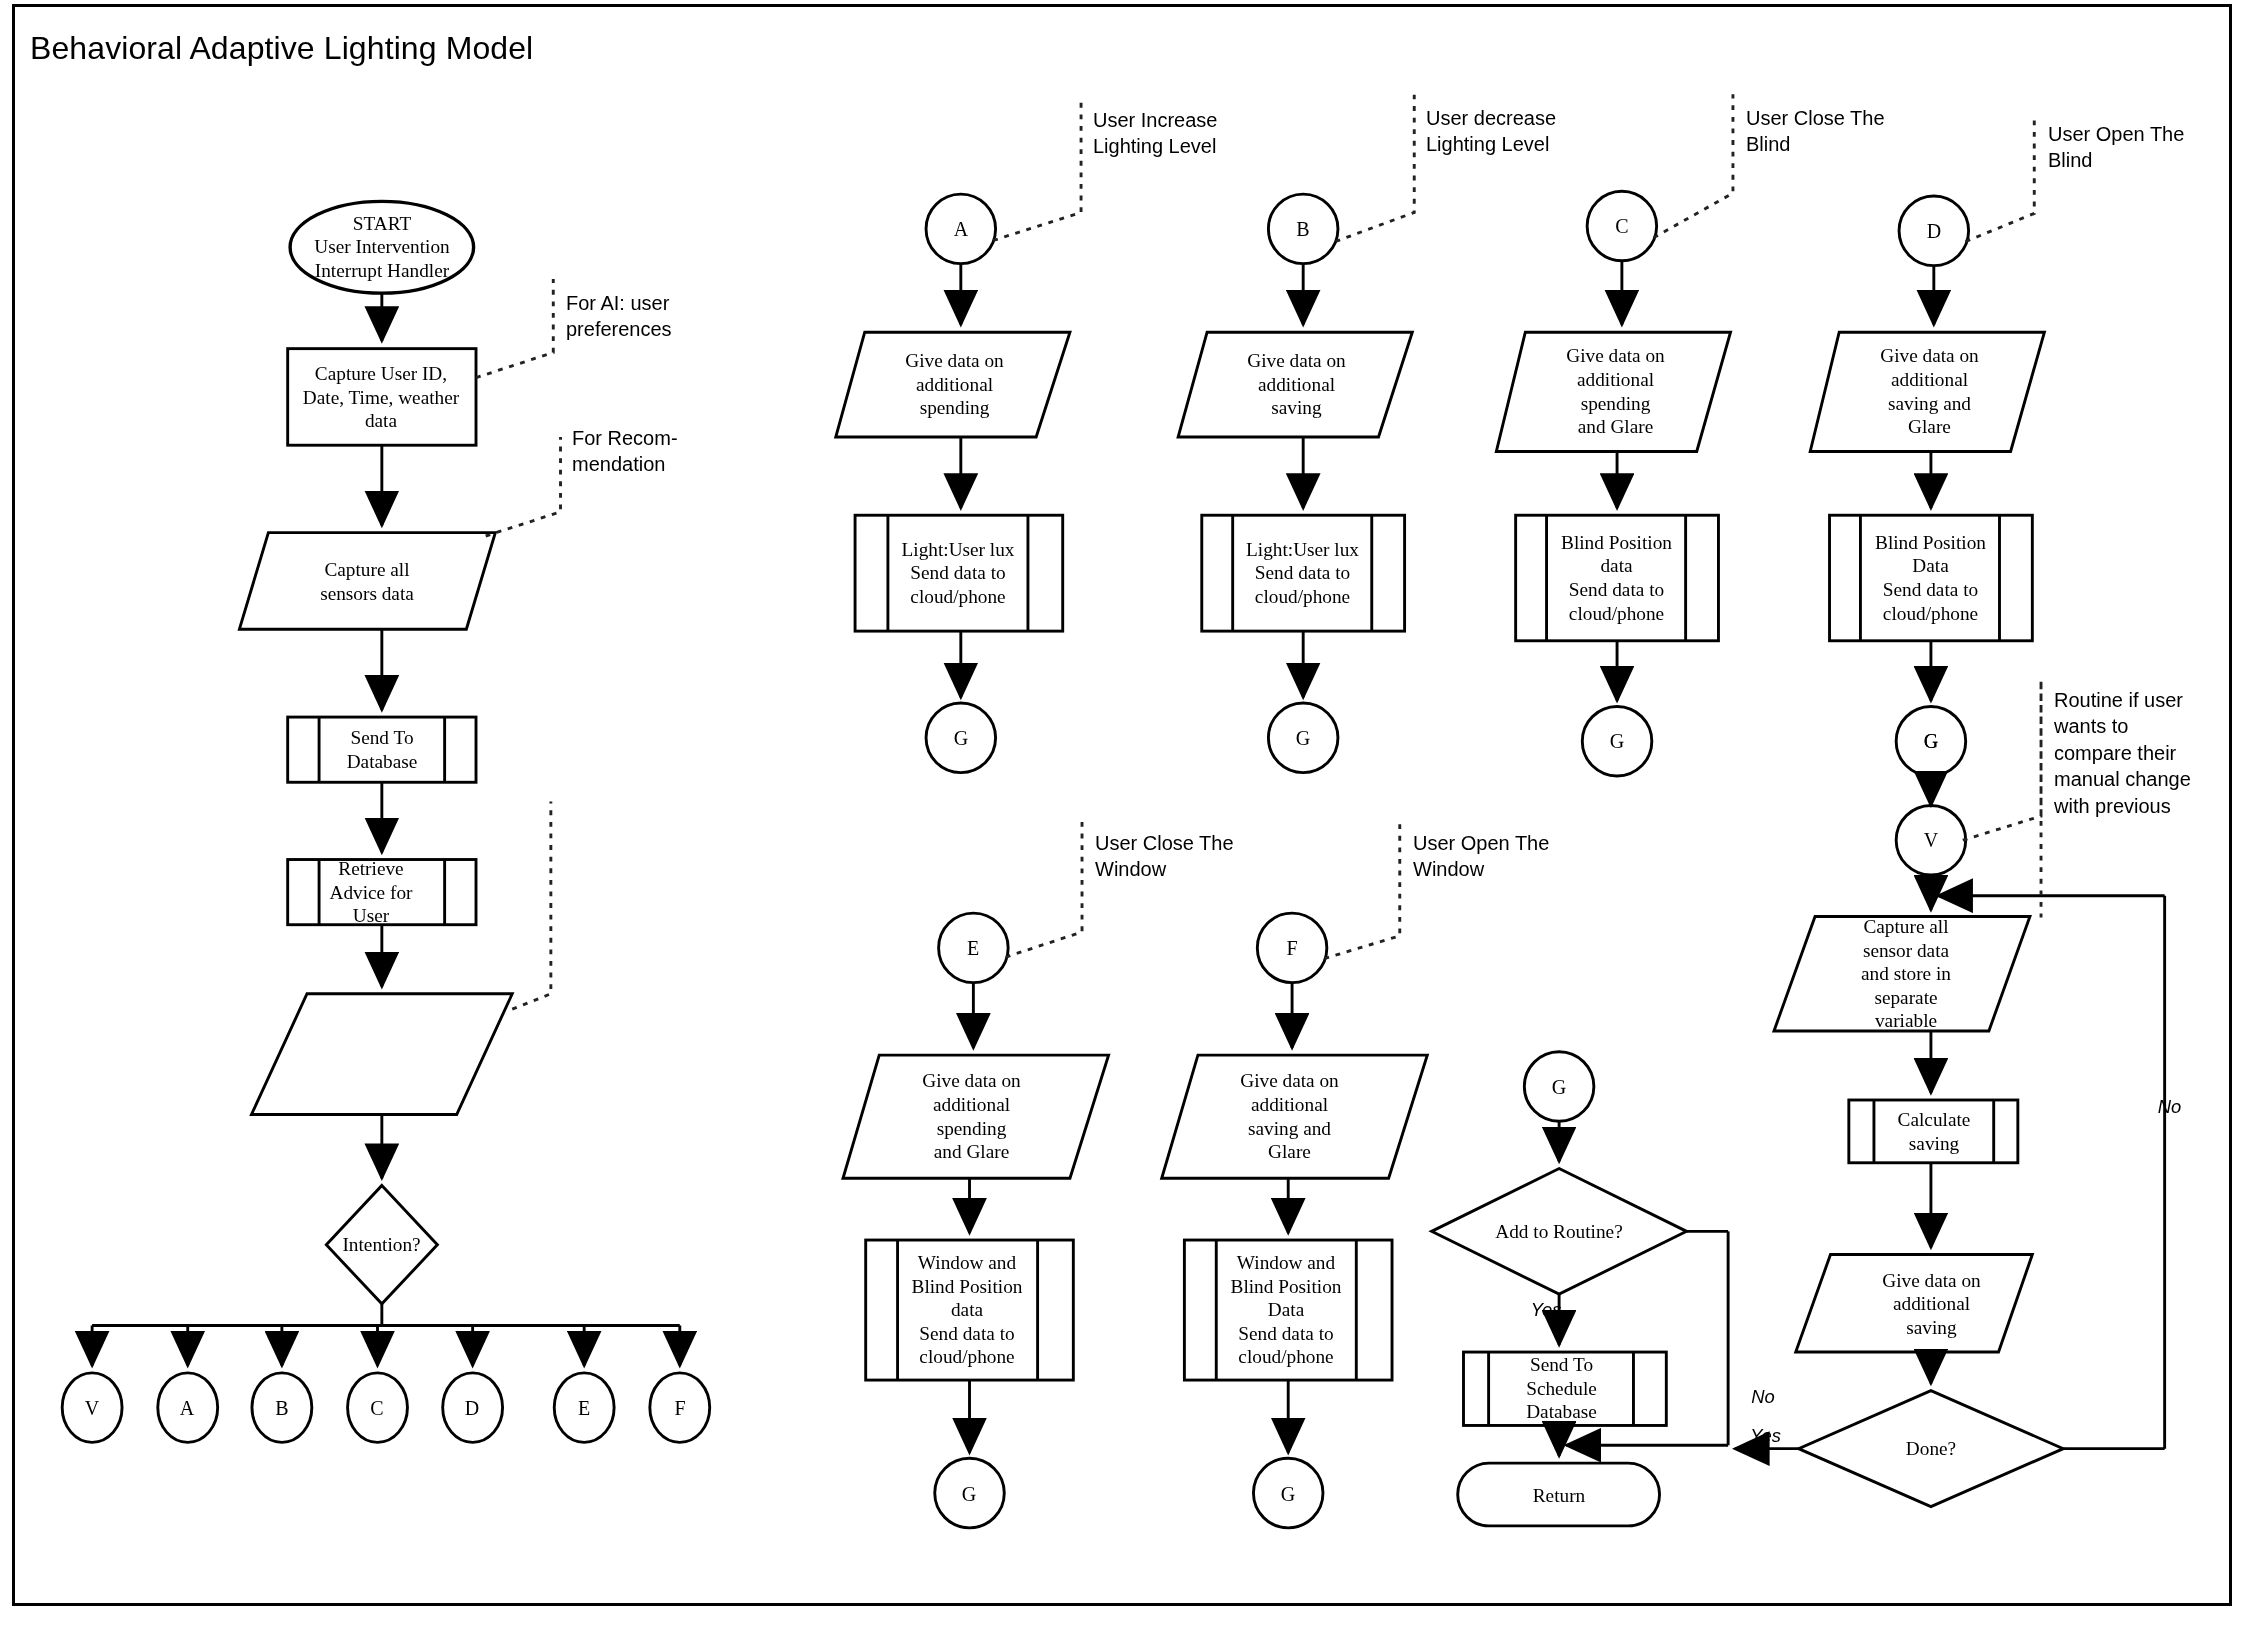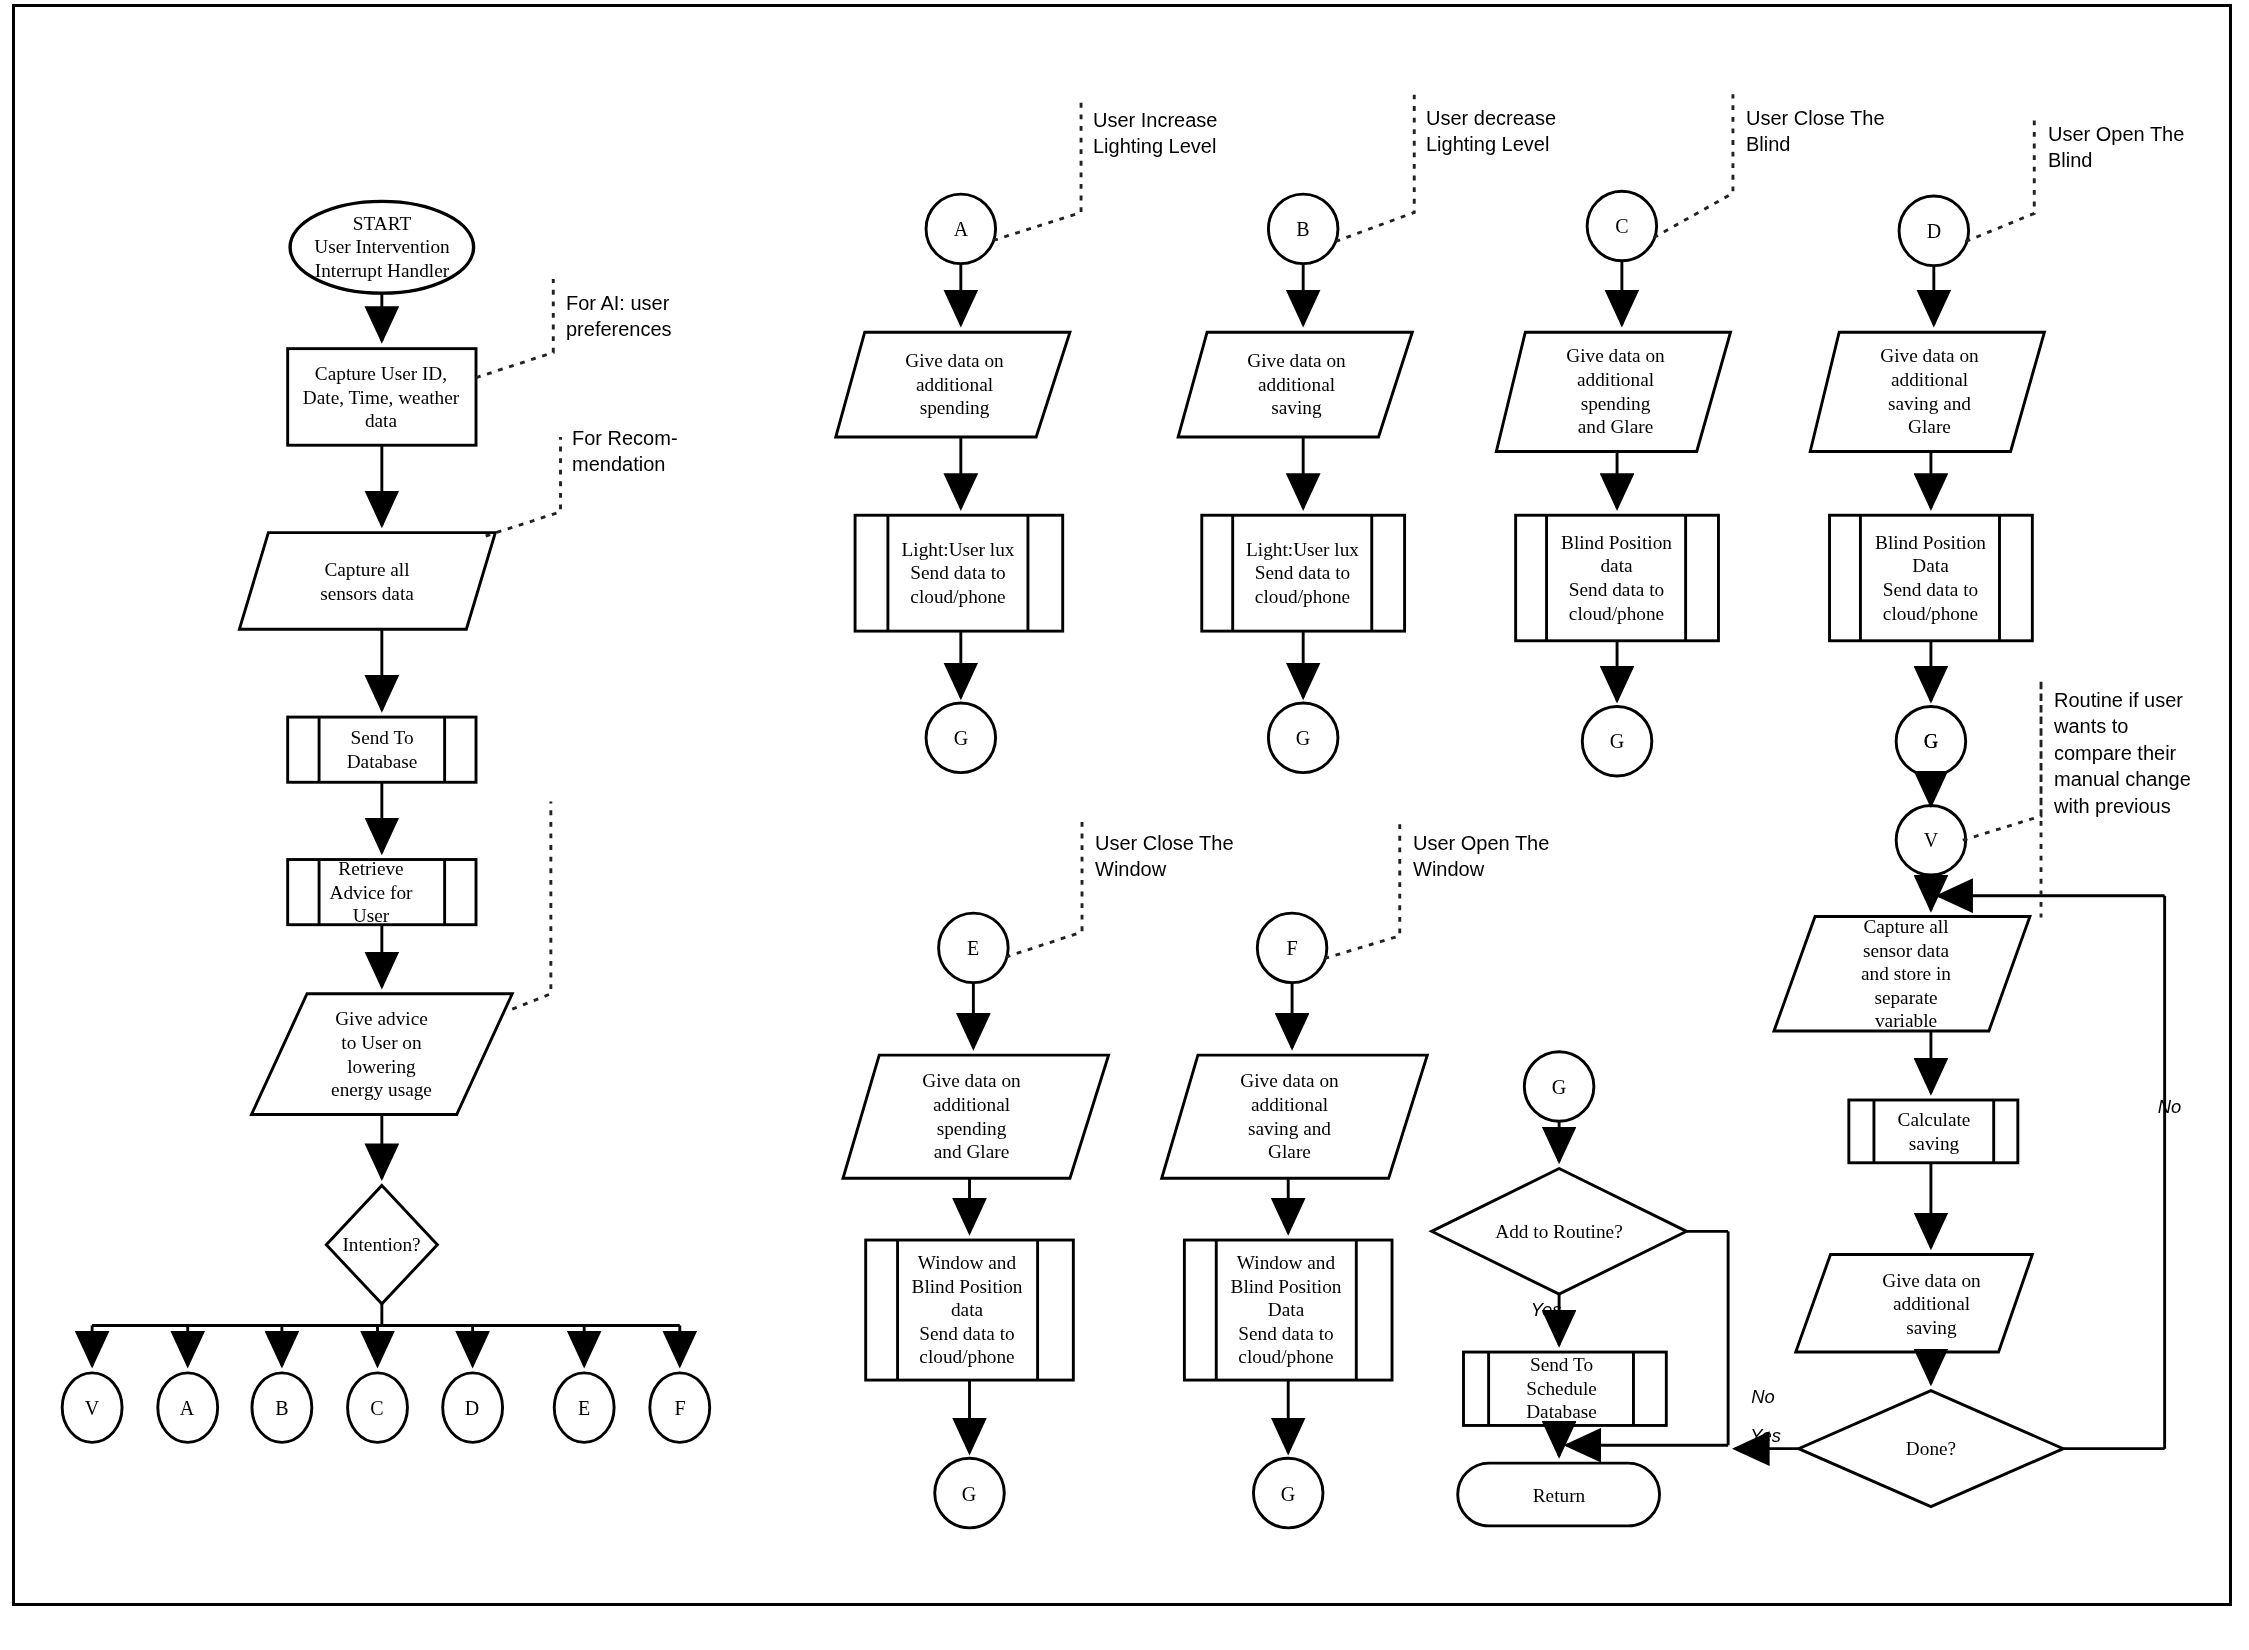--- a/index.html
+++ b/index.html
@@ -13,20 +13,21 @@
   .edgelabel{position:absolute;text-align:center;font-style:italic;}
   .f38{font-size:18.4px;}
   .f40{font-size:19.3px;}
   .f42{font-size:20px;}
 </style>
 </head>
 <body>
 
 <div id="page">
   <div id="frame"></div>
+  <div id="title">Behavioral Adaptive Lighting Model</div>
 
   <svg class="layer" viewBox="0 0 4658 3417">
     <defs>
       <marker id="arw" markerWidth="14" markerHeight="12" refX="12" refY="6" orient="auto" markerUnits="strokeWidth">
         <path d="M0,0 L13,6 L0,12 z" fill="#000"></path>
       </marker>
     </defs>
     <g stroke="#000" fill="none" stroke-width="6">
 
       <ellipse cx="790" cy="512" rx="190" ry="95" stroke-width="7"></ellipse>
@@ -192,24 +193,20 @@
 Interrupt Handler</div>
   <div class="nodetext f40" style="left:287px;top:349px;width:188px;height:97px;white-space:pre-line;">Capture User ID,
 Date, Time, weather
 data</div>
   <div class="nodetext f40" style="left:251px;top:533px;width:232px;height:97px;white-space:pre-line;">Capture all
 sensors data</div>
   <div class="nodetext f40" style="left:319px;top:717px;width:126px;height:65px;white-space:pre-line;">Send To
 Database</div>
   <div class="nodetext f40" style="left:319px;top:860px;width:104px;height:65px;white-space:pre-line;">Retrieve
 Advice for User</div>
-  <div class="nodetext f40" style="left:275px;top:994px;width:213px;height:121px;white-space:pre-line;">Give advice
-to User on
-lowering
-energy usage</div>
   <div class="nodetext f40" style="left:314px;top:1217px;width:135px;height:56px;">Intention?</div>
 
   <div class="nodetext f42" style="left:62px;top:1379px;width:60px;height:58px;">V</div>
   <div class="nodetext f42" style="left:157px;top:1379px;width:60px;height:58px;">A</div>
   <div class="nodetext f42" style="left:252px;top:1379px;width:60px;height:58px;">B</div>
   <div class="nodetext f42" style="left:347px;top:1379px;width:60px;height:58px;">C</div>
   <div class="nodetext f42" style="left:442px;top:1379px;width:60px;height:58px;">D</div>
   <div class="nodetext f42" style="left:554px;top:1379px;width:60px;height:58px;">E</div>
   <div class="nodetext f42" style="left:650px;top:1379px;width:60px;height:58px;">F</div>
 

